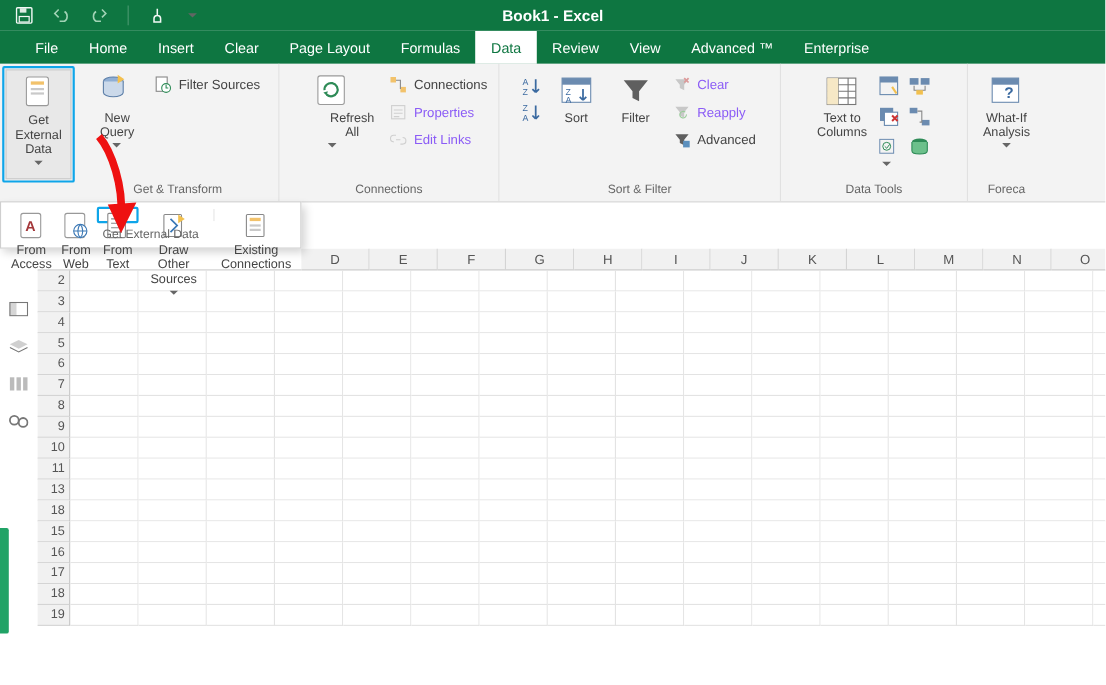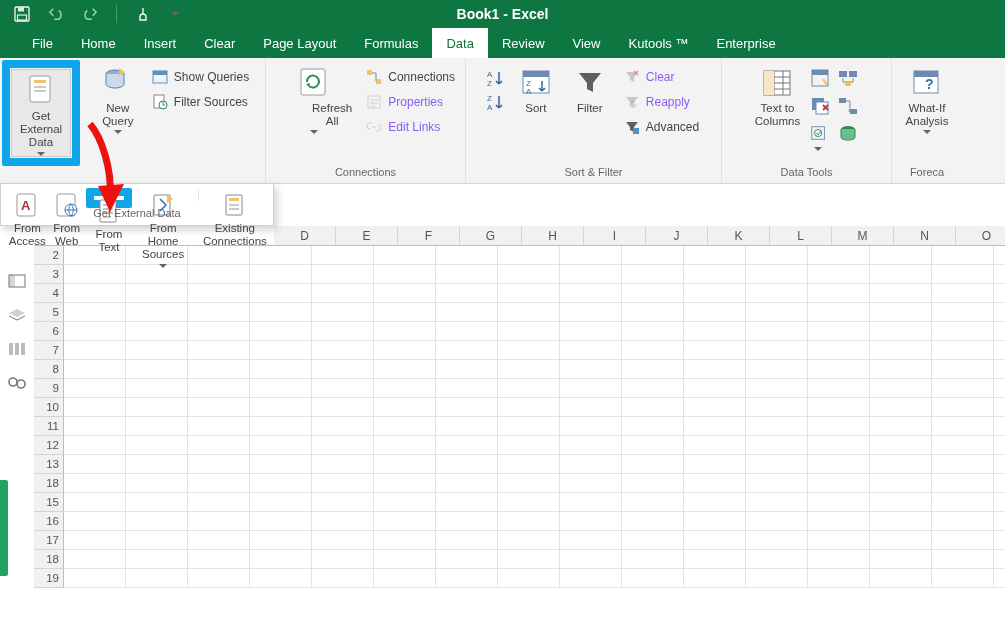--- a/index.html
+++ b/index.html
@@ -81,21 +81,21 @@
   .bigbtn .icn { width:34px; height:34px; display:flex; align-items:center; justify-content:center; }
   .bigbtn .lbl { font-size:11.5px; color:#444; white-space:nowrap; }
   .smallrow { display:flex; align-items:center; gap:6px; height:22px; padding:0 4px; }
   .smallrow .icn { width:16px; height:16px; display:flex; align-items:center; justify-content:center; }
   .smallrow .lbl { font-size:12px; color:#444; white-space:nowrap; }
   .smallrow.disabled .lbl { color:#8b5cf6; }
   .stack { display:flex; flex-direction:column; gap:3px; justify-content:center; }
   .caret-sm::after { content:""; display:inline-block; margin-left:4px; border:4px solid transparent; border-top-color:#666; transform:translateY(2px);}
   
   
-  .hl-red { border:8px solid #0ea5e9; border-radius:2px; }
+  .hl-red { border:2px solid #0ea5e9; border-radius:2px; }
   
   
   .ged-pressed {
     background:#e8e8e8;
     border:1px solid #c9c9c9;
   }
 
   
   .dropdown {
     position:absolute;
@@ -208,21 +208,21 @@
 <div class="tabs">
   <div class="tab file">File</div>
   <div class="tab">Home</div>
   <div class="tab">Insert</div>
   <div class="tab">Clear</div>
   <div class="tab">Page Layout</div>
   <div class="tab">Formulas</div>
   <div class="tab active">Data</div>
   <div class="tab">Review</div>
   <div class="tab">View</div>
-  <div class="tab">Kutools ™</div>
+  <div class="tab">Advanced ™</div>
   <div class="tab">Enterprise</div>
 </div>
 
 <div class="ribbon">
 
   <div style="padding:2px 2px 0 2px;">
     <div class="hl-red" style="padding:1px; height:106px; display:flex;">
       <div class="bigbtn ged-pressed" style="width:60px;">
         <span class="icn">
           <svg width="30" height="34" viewBox="0 0 30 34">
@@ -255,41 +255,33 @@
         </span>
         <span class="lbl" style="white-space:pre-line;">New
 Query</span>
         <span>
             <svg width="8" height="5">
               <path d="M0 0l4 4 4-4z" fill="#666"></path>
             </svg>
           </span>
       </div>
       <div class="stack" style="padding-top:4px;">
-        <div class="smallrow">
-          <span class="icn">
-              <svg width="16" height="16" viewBox="0 0 16 16">
-                <rect x="1" y="2" width="14" height="12" fill="none" stroke="#5b8fbd"></rect>
-                <rect x="1" y="2" width="14" height="4" fill="#5b8fbd"></rect>
-              </svg>
-            </span>
-          <span class="lbl">Show Queries</span>
-        </div>
         <div class="smallrow">
           <span class="icn">
               <svg width="16" height="16" viewBox="0 0 16 16">
                 <rect x="2" y="1" width="10" height="13" fill="#fff" stroke="#888"></rect>
                 <circle cx="11" cy="11" r="4" fill="#fff" stroke="#2e8b57"></circle>
                 <path d="M11 8v3h2" stroke="#2e8b57" fill="none"></path>
               </svg>
             </span>
           <span class="lbl">Filter Sources</span>
         </div>
       </div>
     </div>
+    <div class="label">Get &amp; Transform</div>
   </div>
 
   <div class="rgroup" style="min-width:172px;">
     <div class="body">
       <div class="bigbtn">
         <span class="icn">
           <svg width="34" height="34" viewBox="0 0 34 34">
               <rect x="4" y="3" width="24" height="26" rx="2" fill="#fff" stroke="#9a9a9a"></rect>
               <path d="M10 16a6 6 0 1 1 2 4" fill="none" stroke="#2e8b57" stroke-width="2"></path>
               <path d="M9 18l3 3 1-4z" fill="#2e8b57"></path>
@@ -529,21 +521,21 @@
 Text</span>
     </div>
     <div class="dbtn">
       <span class="icn">
           <svg width="26" height="28" viewBox="0 0 26 28">
             <rect x="4" y="3" width="16" height="20" rx="1" fill="#fff" stroke="#888"></rect>
             <path d="M10 7l6 6-6 6" stroke="#3b78b5" fill="none" stroke-width="1.6"></path>
             <path d="M17 3l6 4-6 4" fill="#f2c04e"></path>
           </svg>
         </span>
-      <span class="lbl" style="white-space:pre-line;">From Home
+      <span class="lbl" style="white-space:pre-line;">Draw Other
 Sources</span>
       <span>
           <svg width="8" height="5">
             <path d="M0 0l4 4 4-4z" fill="#666"></path>
           </svg>
         </span>
     </div>
     <div style="width:1px; background:#e6e6e6; margin:2px 4px;"></div>
     <div class="dbtn">
       <span class="icn">
@@ -799,39 +791,20 @@
         <div class="cell"></div>
         <div class="cell"></div>
         <div class="cell"></div>
         <div class="cell"></div>
         <div class="cell"></div>
         <div class="cell"></div>
         <div class="cell"></div>
         <div class="cell"></div>
       </div>
       <div class="row">
-        <div class="rowhdr">12</div>
-        <div class="cell"></div>
-        <div class="cell"></div>
-        <div class="cell"></div>
-        <div class="cell"></div>
-        <div class="cell"></div>
-        <div class="cell"></div>
-        <div class="cell"></div>
-        <div class="cell"></div>
-        <div class="cell"></div>
-        <div class="cell"></div>
-        <div class="cell"></div>
-        <div class="cell"></div>
-        <div class="cell"></div>
-        <div class="cell"></div>
-        <div class="cell"></div>
-        <div class="cell"></div>
-      </div>
-      <div class="row">
         <div class="rowhdr">13</div>
         <div class="cell"></div>
         <div class="cell"></div>
         <div class="cell"></div>
         <div class="cell"></div>
         <div class="cell"></div>
         <div class="cell"></div>
         <div class="cell"></div>
         <div class="cell"></div>
         <div class="cell"></div>

